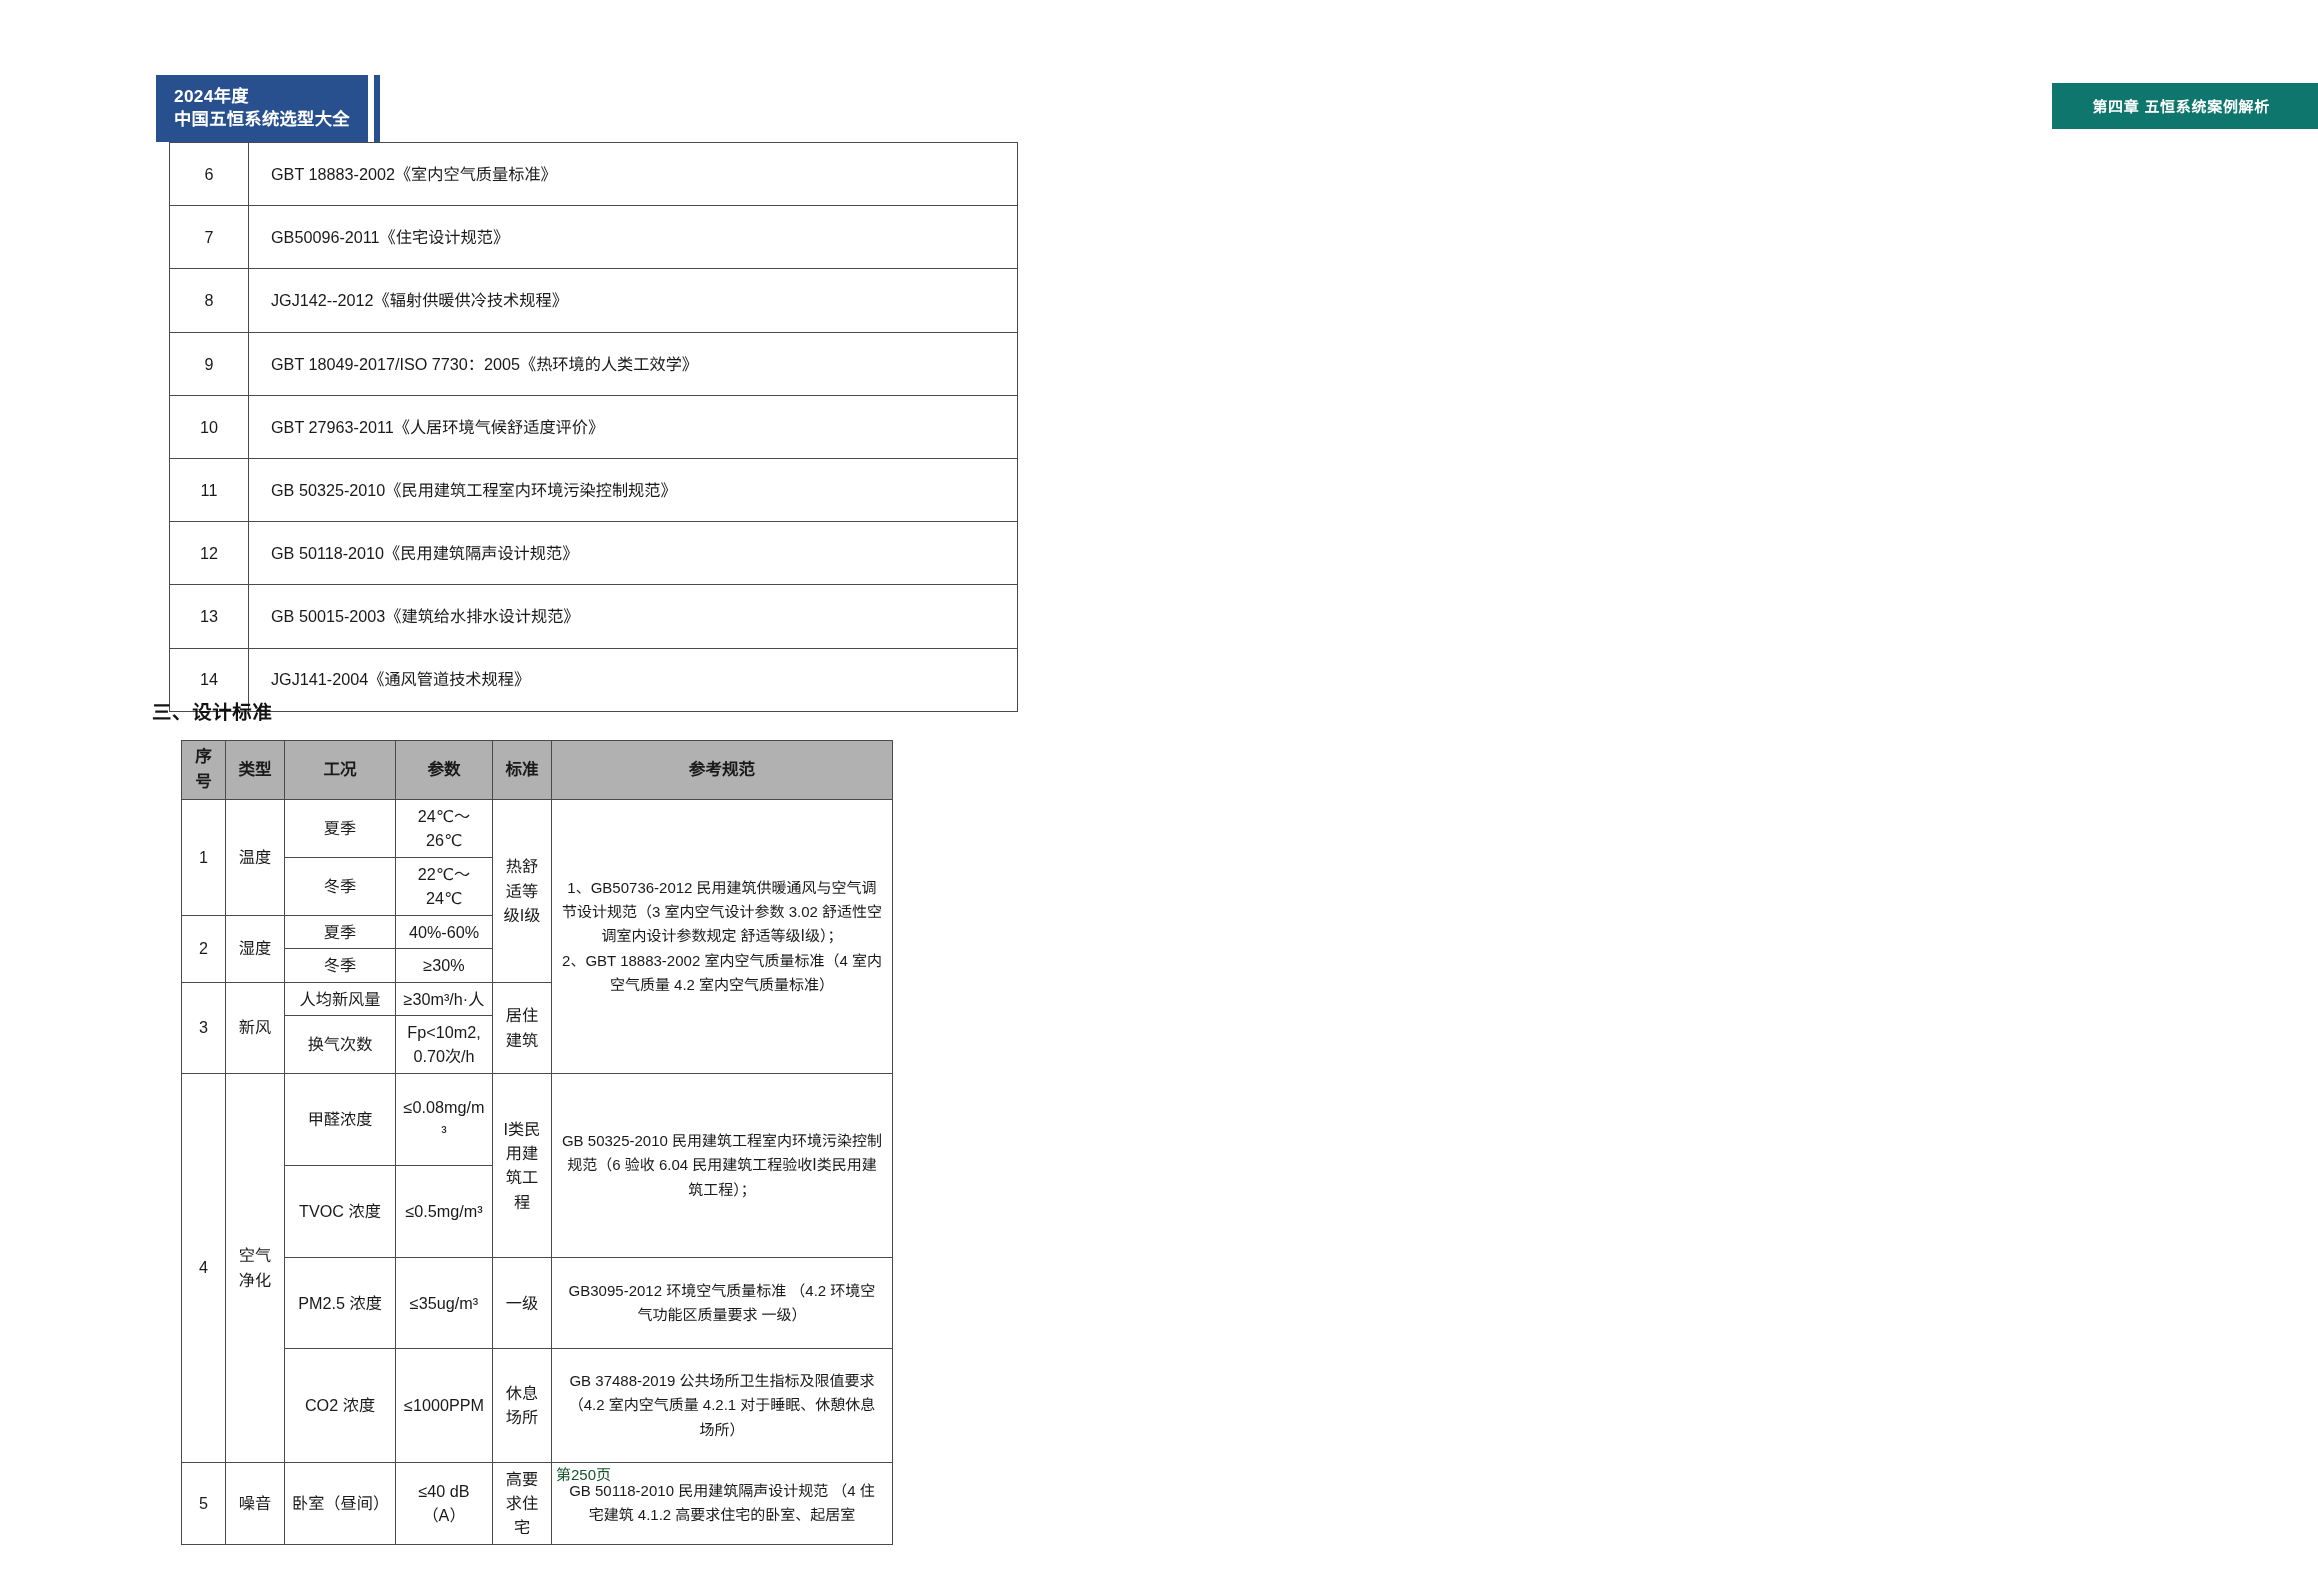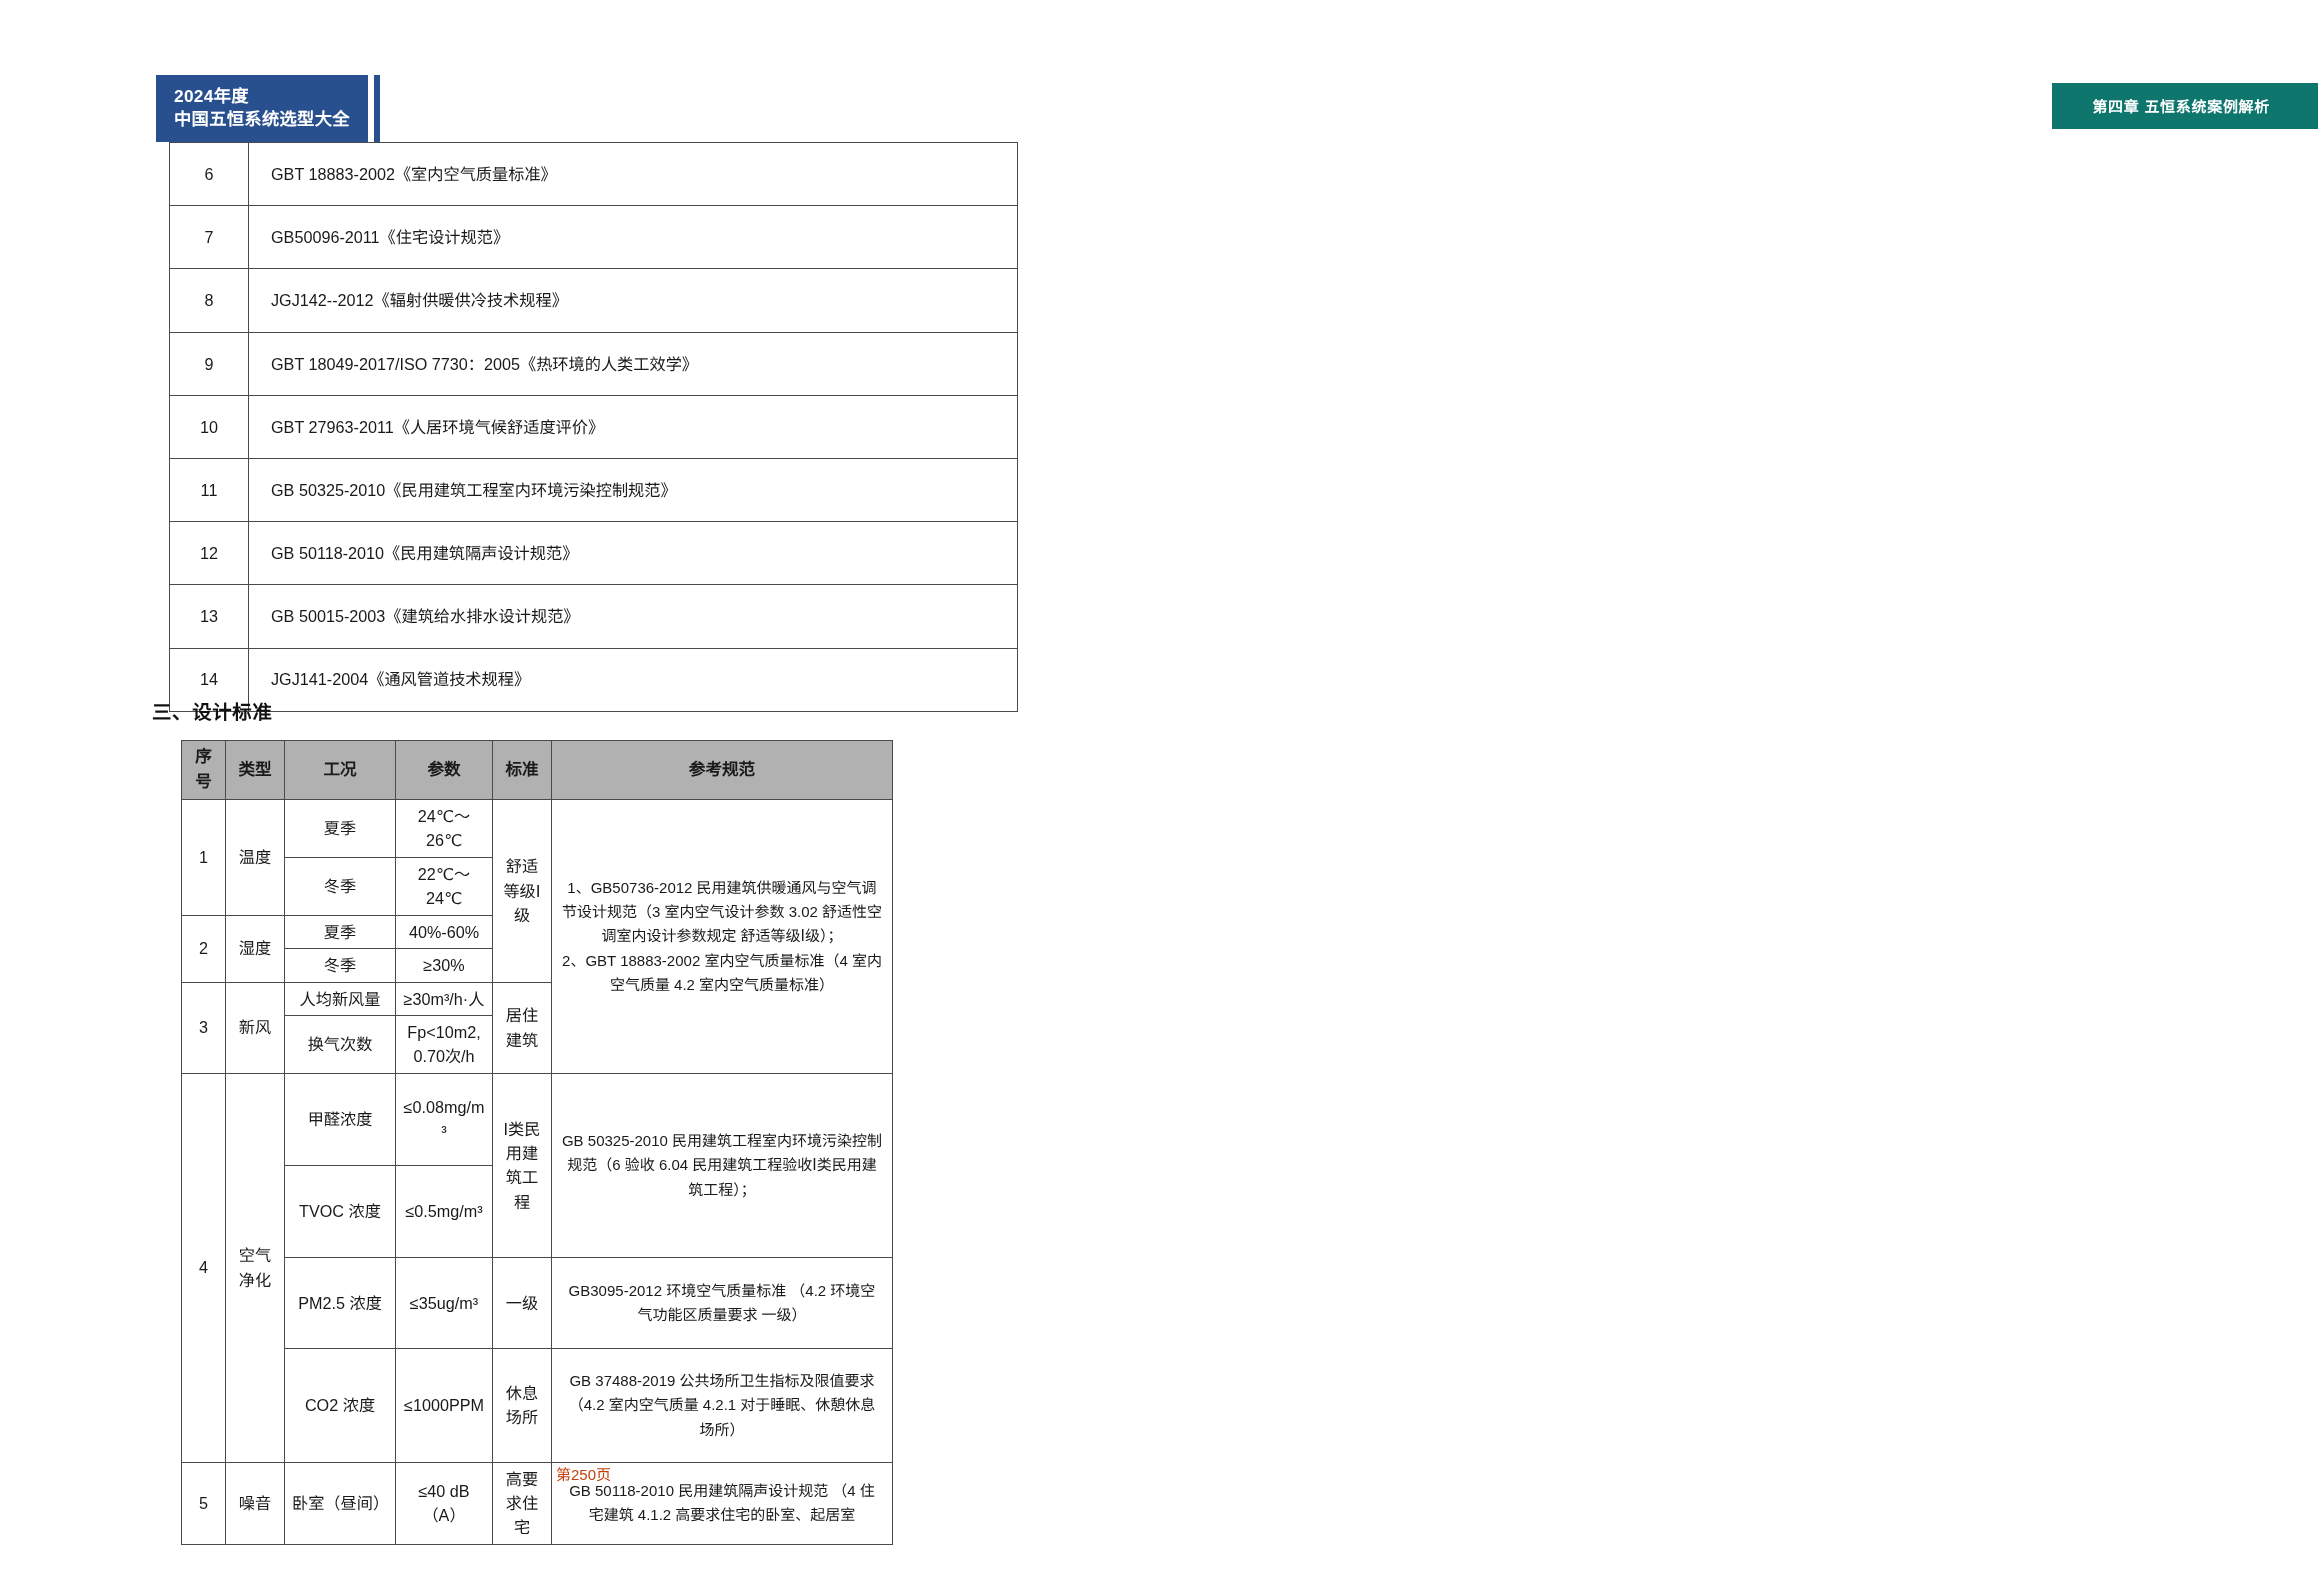--- a/index.html
+++ b/index.html
@@ -76,21 +76,21 @@
     background:#b1b1b1;font-weight:700;text-align:center;height:46px;font-size:16.6px;
   }
   .crit-table td{text-align:center;}
   .crit-table td.ref{text-align:center;padding:7px 9.7px;line-height:1.62;font-size:15px;}
   .c1{width:44px;}.c2{width:59px;}.c3{width:111px;}
   .c4{width:97px;}.c5{width:59px;}.c6{width:auto;}
   .vc{font-size:15.6px;line-height:1.55;}
 
   
   .pagenum{
-    position:absolute;font-size:15px;color:#c2410c;
+    position:absolute;font-size:15px;color:#14532d;
   }
   .pagenum.left{left:556px;top:1463px;}
 </style>
 </head>
 <body>
 
 <div class="spread">
 
   <div class="page page-left">
 
@@ -165,21 +165,21 @@
           <td>参考规范</td>
         </tr>
       </thead>
       <tbody>
 
         <tr>
           <td rowspan="2">1</td>
           <td rowspan="2">温度</td>
           <td>夏季</td>
           <td>24℃～26℃</td>
-          <td rowspan="4" class="vc">舒适等级Ⅰ级</td>
+          <td rowspan="4" class="vc">热舒适等级I级</td>
           <td rowspan="6" class="ref">
             <div>1、GB50736-2012 民用建筑供暖通风与空气调节设计规范（3 室内空气设计参数 3.02 舒适性空调室内设计参数规定 舒适等级Ⅰ级）；</div>
             <div>2、GBT 18883-2002 室内空气质量标准（4 室内空气质量 4.2 室内空气质量标准）</div>
           </td>
         </tr>
         <tr>
           <td>冬季</td>
           <td>22℃～24℃</td>
         </tr>
 

